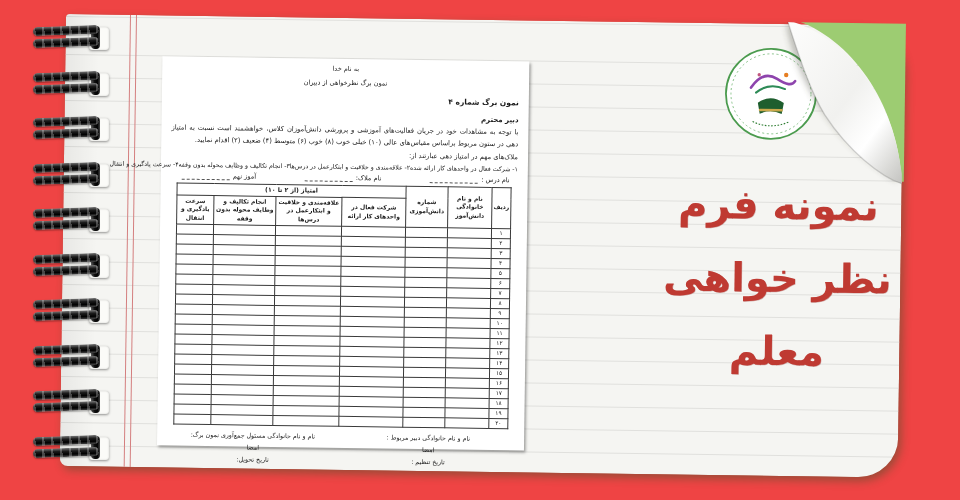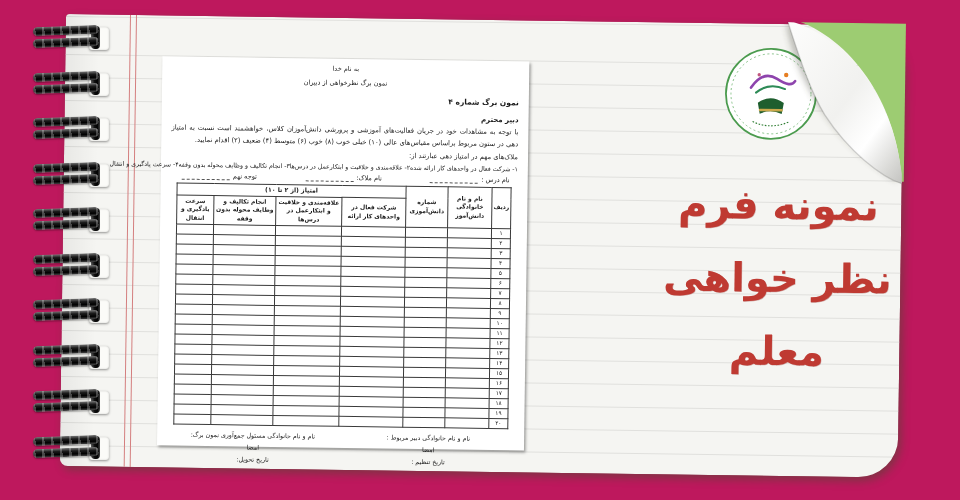--- a/index.html
+++ b/index.html
@@ -1,19 +1,19 @@
 <!DOCTYPE html>
 <html lang="fa"><head>
 <meta charset="utf-8">
 <style>
   * { margin:0; padding:0; box-sizing:border-box; }
   html,body { width:960px; height:500px; overflow:hidden; }
   body { font-family:"DejaVu Sans", sans-serif; }
 
-  .stage { position:relative; width:960px; height:500px; background:#be185d; overflow:hidden; }
+  .stage { position:relative; width:960px; height:500px; background:#ef4444; overflow:hidden; }
 
   
   .page {
     position:absolute; left:66px; top:14px; width:838px; height:452px;
     background-color:#f5f5f2;
     background-image:
       linear-gradient(90deg, rgba(0,0,0,.055), rgba(0,0,0,0) 34px),
       repeating-linear-gradient(180deg, rgba(0,0,0,0) 0 22px, #e0e0dd 22px 23px);
     background-position:0 0, 0 18px;
     border-radius:4px 46px 40px 8px;
@@ -138,21 +138,21 @@
       <div class="f-fields">
           <span class="field">
             <span>نام درس :</span>
             <span class="dashline"></span>
           </span>
           <span class="field">
             <span>نام ملاک:</span>
             <span class="dashline"></span>
           </span>
           <span class="field">
-            <span>توجه نهم</span>
+            <span>آموز نهم</span>
             <span class="dashline"></span>
           </span>
         </div>
 
       <table class="score">
         <colgroup>
           <col style="width:19px">
             <col style="width:44px">
             <col style="width:42px">
           <col style="width:64px">

